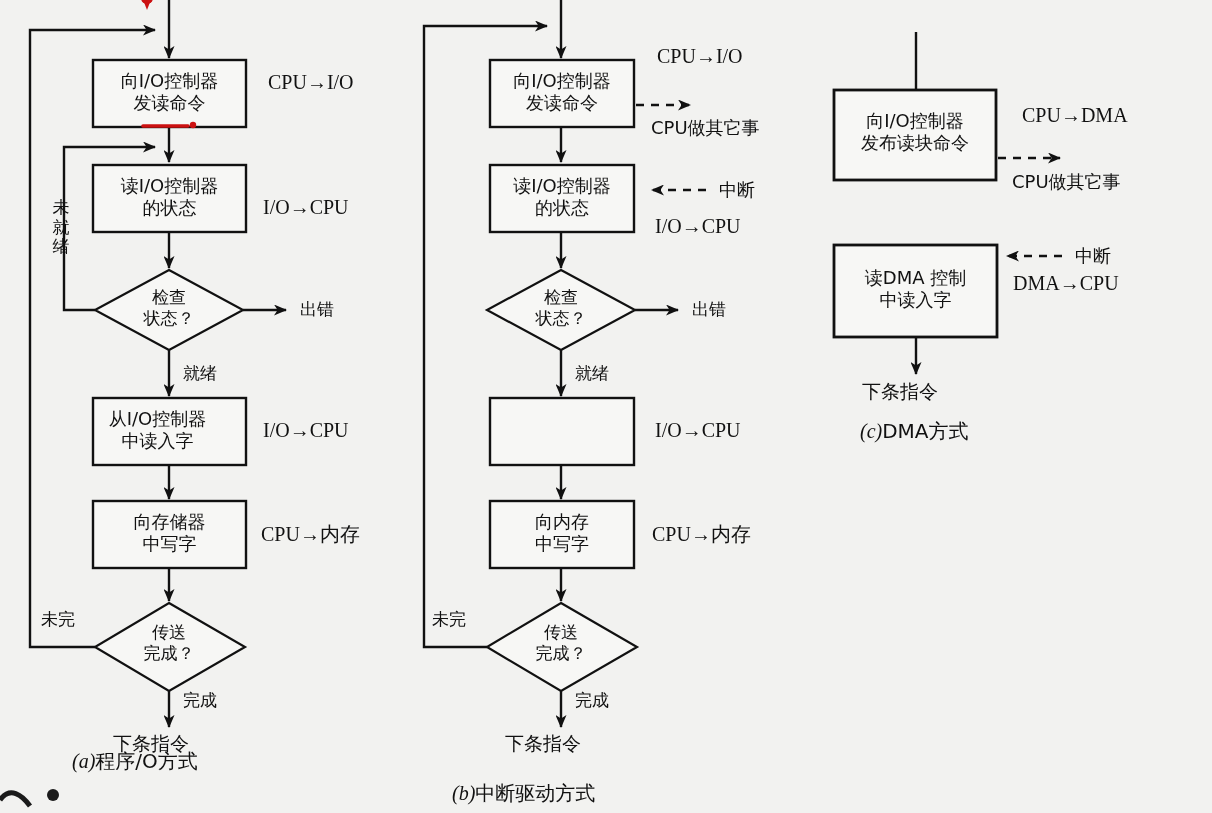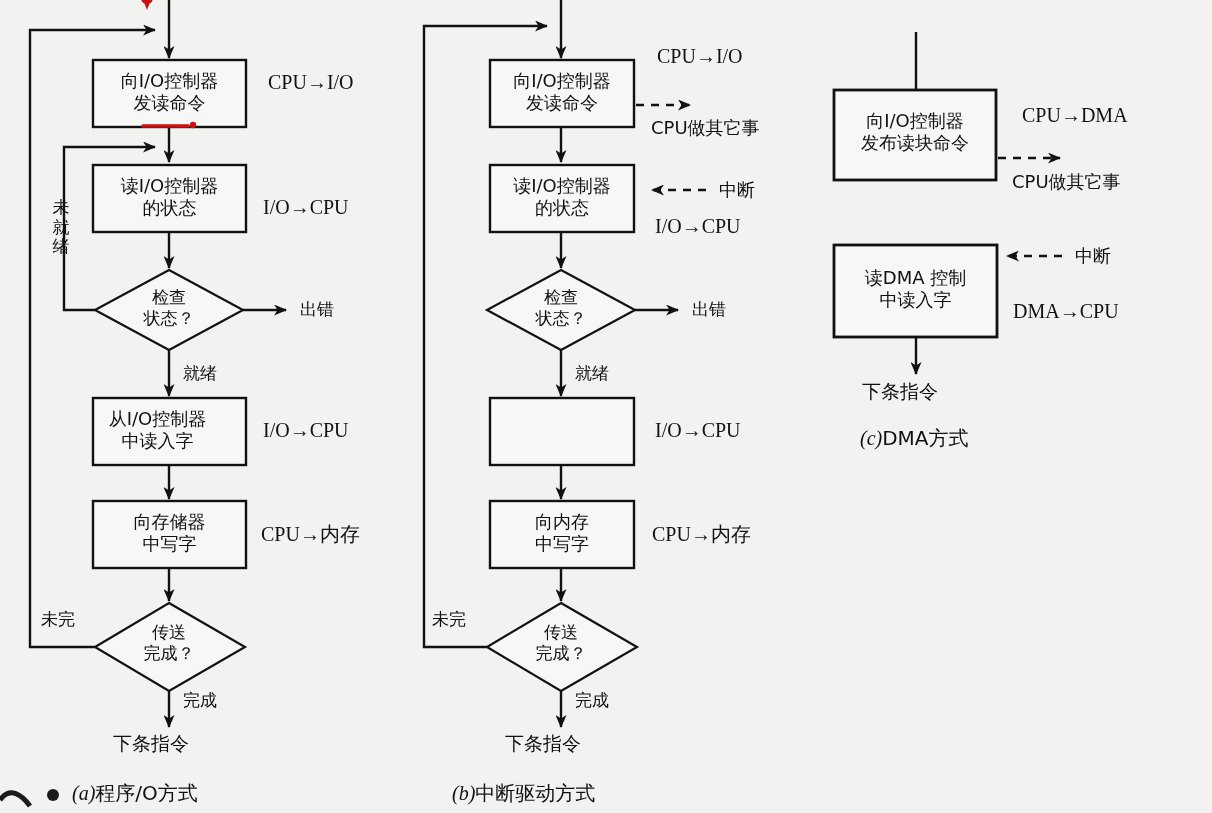--- a/index.html
+++ b/index.html
@@ -200,21 +200,21 @@
 <div class="sidelabel" style="left:261px;top:521px;">CPU→内存</div>
 
 <div class="smalllabel" style="left:300px;top:298px;">出错</div>
 <div class="smalllabel" style="left:183px;top:362px;">就绪</div>
 <div class="vertlabel" style="left:48px;top:198px;width:26px;">未
 就
 绪</div>
 <div class="smalllabel" style="left:41px;top:608px;">未完</div>
 <div class="smalllabel" style="left:183px;top:689px;">完成</div>
 
-<div class="caption" style="left:72px;top:780px;">
+<div class="caption" style="left:72px;top:748px;">
   <i>(a)</i><span>程序/O方式</span>
 </div>
 
 <div class="boxtext" style="left:490px;top:70px;width:144px;">向I/O控制器
 发读命令</div>
 <div class="boxtext" style="left:490px;top:175px;width:144px;">读I/O控制器
 的状态</div>
 <div class="diatext" style="left:491px;top:287px;width:140px;">检查
 状态？</div>
 <div class="boxtext" style="left:490px;top:511px;width:144px;">向内存
@@ -241,19 +241,19 @@
 
 <div class="boxtext" style="left:834px;top:110px;width:162px;">向I/O控制器
 发布读块命令</div>
 <div class="boxtext" style="left:834px;top:267px;width:163px;">读DMA 控制
 中读入字</div>
 <div class="term" style="left:862px;top:379px;">下条指令</div>
 
 <div class="sidelabel" style="left:1022px;top:104px;">CPU→DMA</div>
 <div class="cnlabel" style="left:1012px;top:170px;">CPU做其它事</div>
 <div class="cnlabel" style="left:1075px;top:244px;">中断</div>
-<div class="sidelabel" style="left:1013px;top:300px;">DMA→CPU</div>
-
-<div class="caption" style="left:860px;top:418px;margin-top:7px;">
+<div class="sidelabel" style="left:1013px;top:272px;">DMA→CPU</div>
+
+<div class="caption" style="left:860px;top:418px;">
   <i>(c)</i><span>DMA方式</span>
 </div>
 
 </div>
 
 </body></html>

